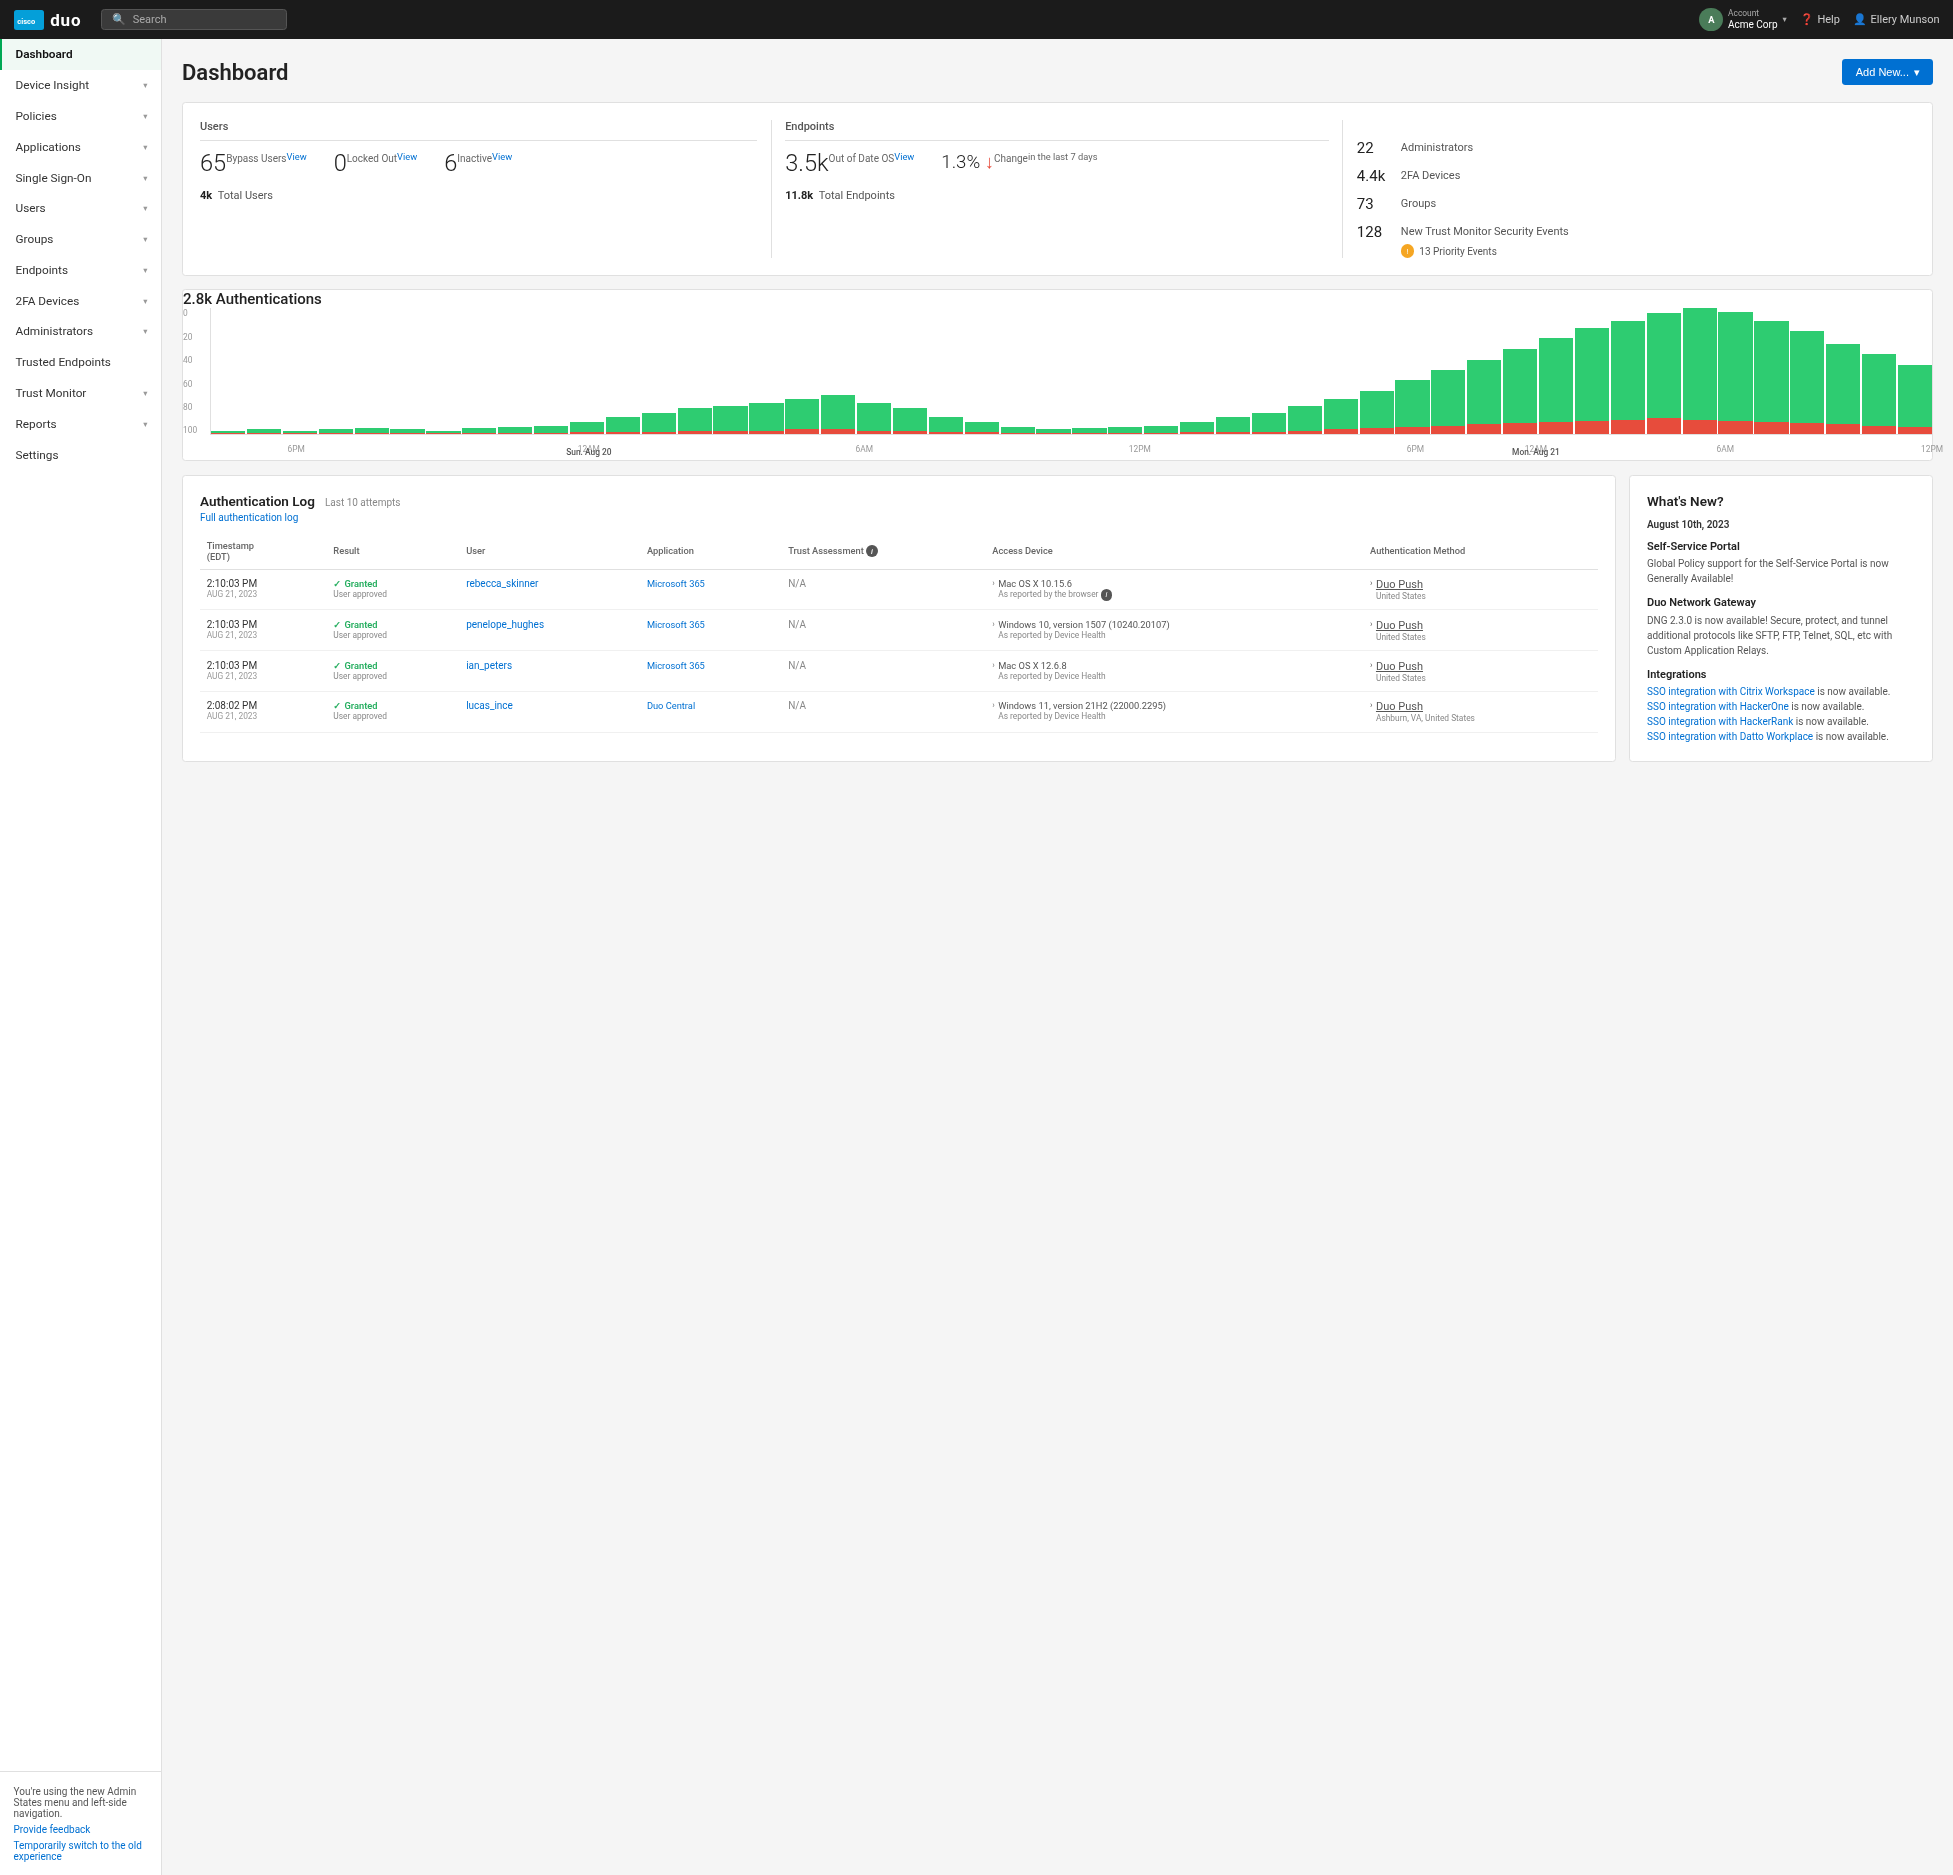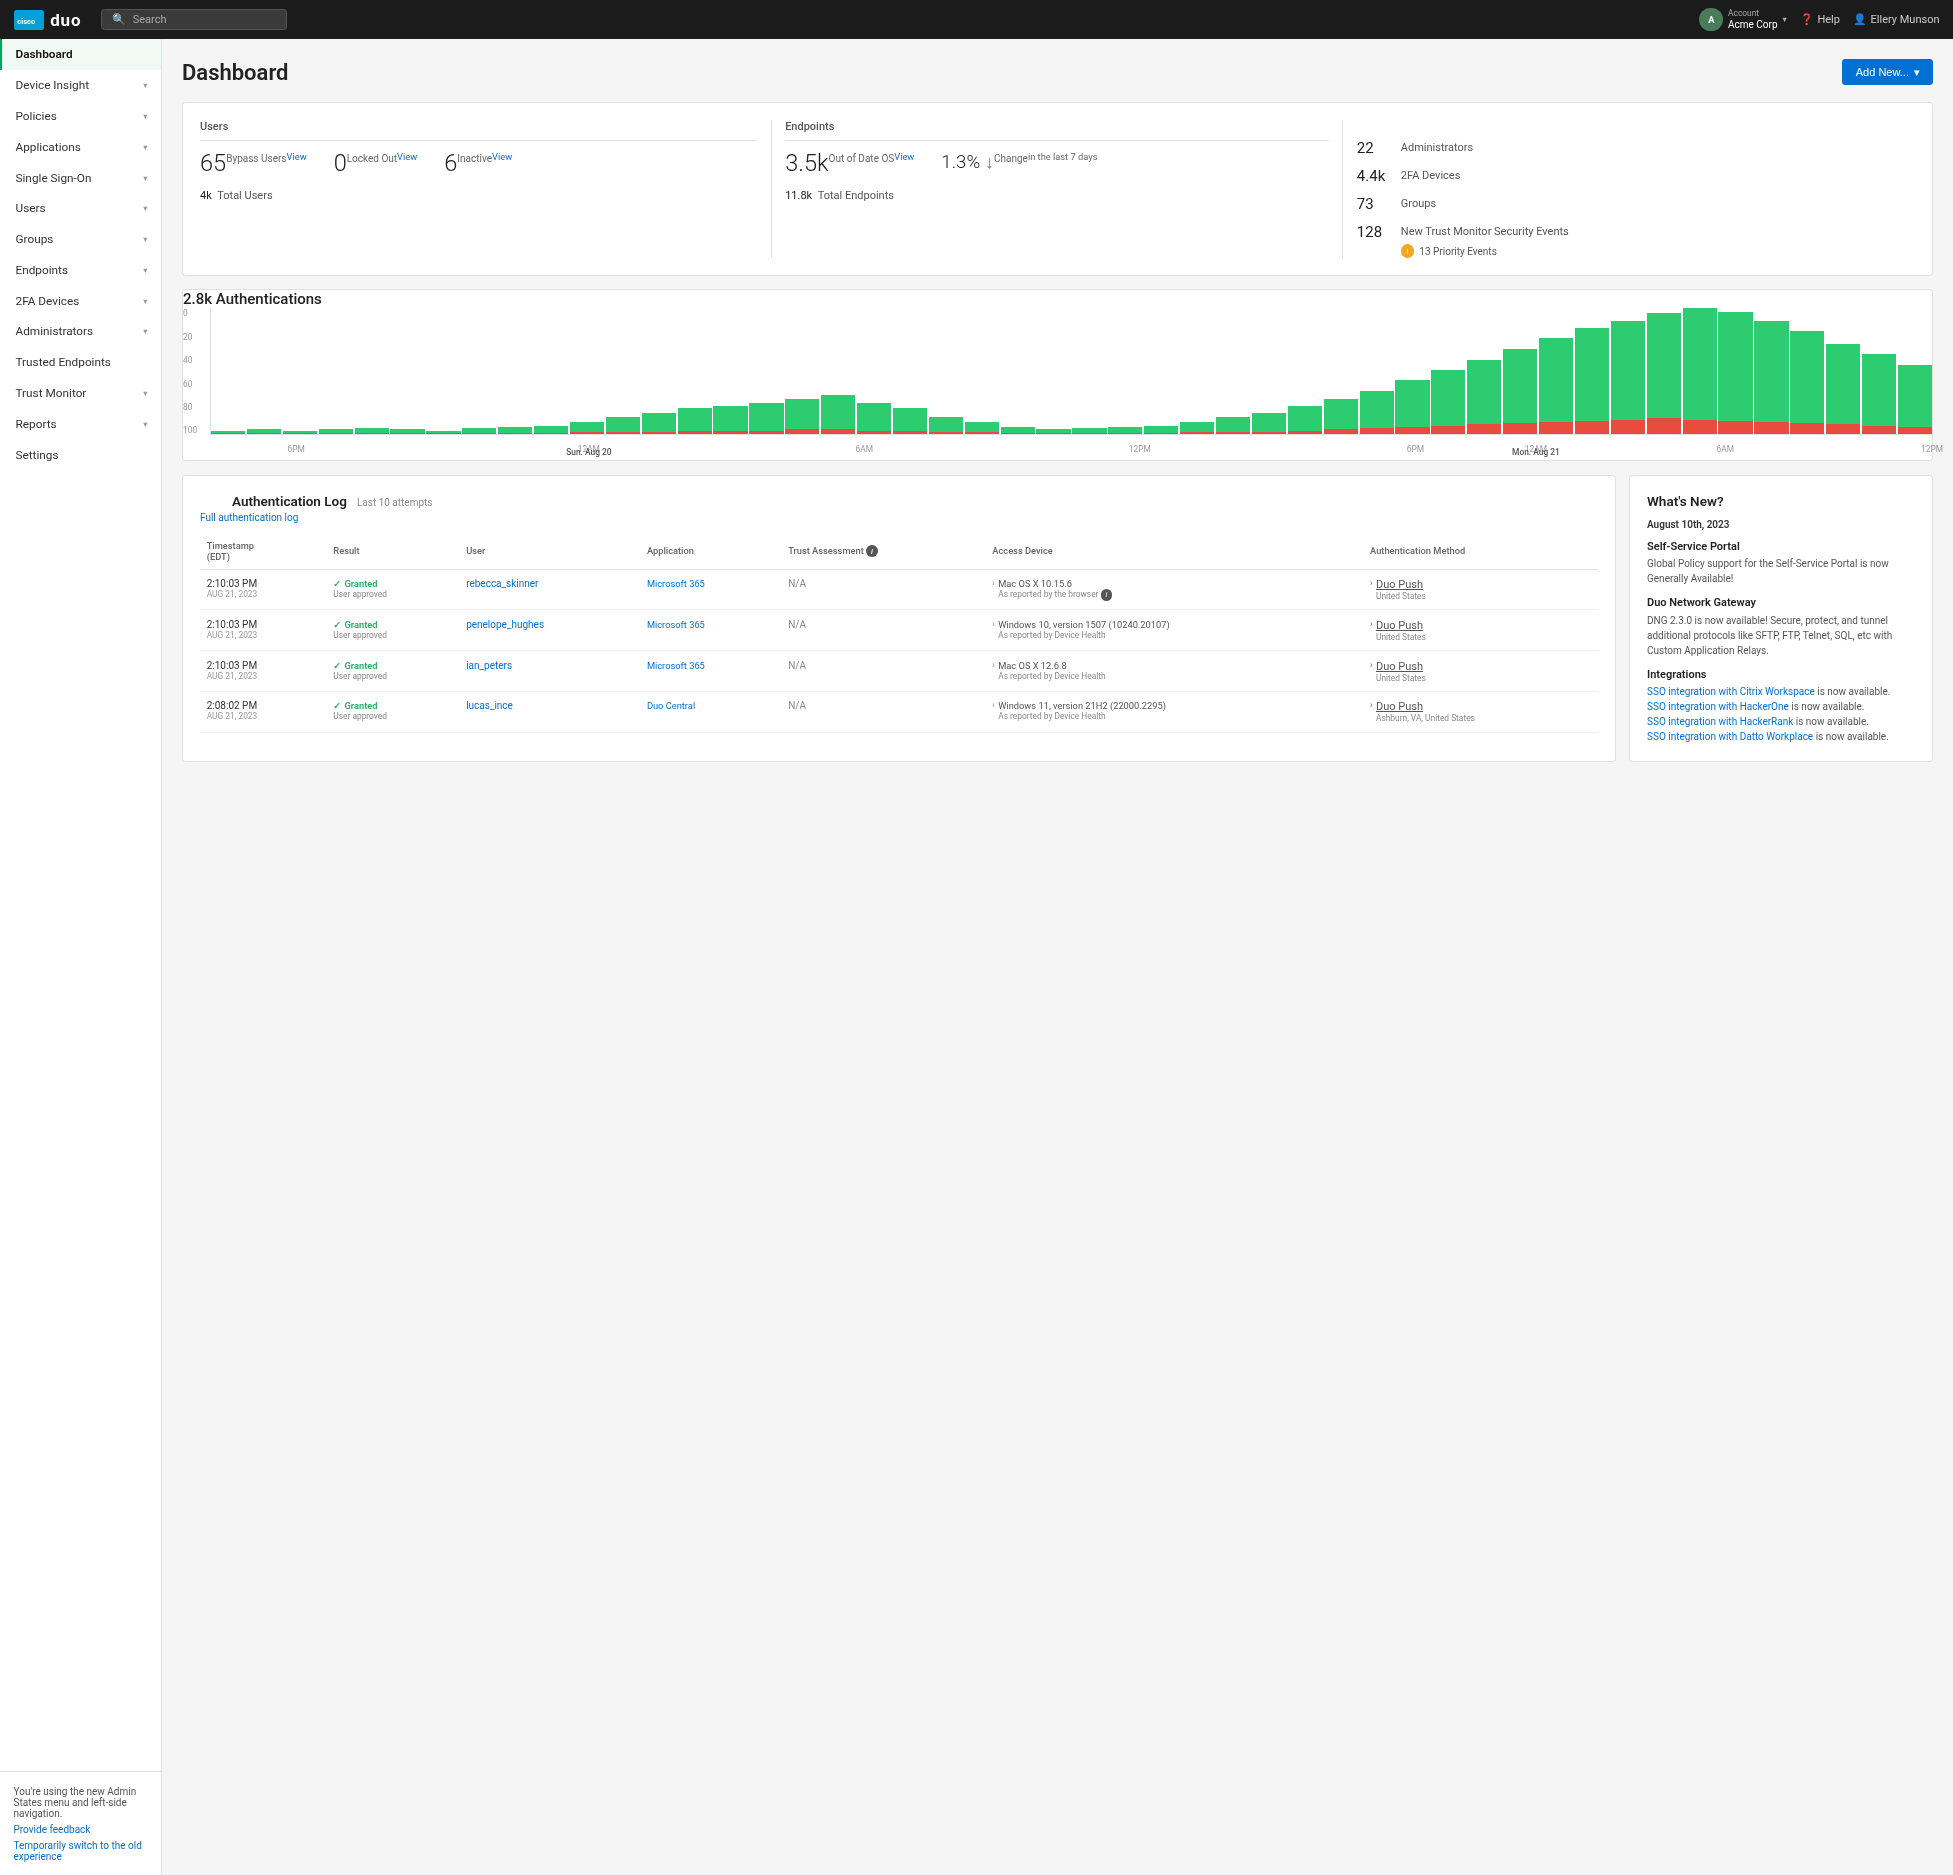--- a/index.html
+++ b/index.html
@@ -123,21 +123,21 @@
     .stats-section { padding: 0 13.5px; border-right: 0.8px solid #e0e0e0; }
     .stats-section:first-child { padding-left: 0; }
     .stats-section:last-child { border-right: none; }
     .stats-section-title { font-size: 11px; font-weight: 500; color: #555; margin-bottom: 10px; border-bottom: 0.8px solid #e0e0e0; padding-bottom: 6.7px; }
     .stats-row { display: flex; gap: 27px; align-items: flex-start; flex-wrap: wrap; }
     .stat-item { display: flex; flex-direction: row; }
     .stat-value { font-size: 23.6px; font-weight: 300; color: #222; line-height: 1.1; }
     .stat-label { font-size: 10px; color: #666; margin-top: 1.7px; }
     .stat-link { font-size: 9.3px; color: #0070d2; text-decoration: none; cursor: pointer; }
     .stats-total { font-size: 11px; color: #555; margin-top: 11.8px; }
-    .stats-total strong { color: #222; font-weight: 400; text-align: center; }
+    .stats-total strong { color: #222; font-weight: 700; text-align: center; }
 
     .right-stats { display: flex; flex-direction: column; gap: 10px; }
     .right-stat-row { display: flex; gap: 10px; align-items: center; }
     .right-stat-value { font-size: 15px; font-weight: 400; color: #222; min-width: 34px; }
     .right-stat-label { font-size: 11px; color: #555; }
     .priority-row { display: flex; align-items: center; gap: 5px; margin-top: 3.4px; padding-left: 44px; }
     .priority-badge { background: #f5a623; border-radius: 50%; width: 13.5px; height: 13.5px; display: inline-flex; align-items: center; justify-content: center; font-size: 7.6px; color: white; }
     .priority-text { font-size: 10px; color: #555; }
 
     .endpoint-change { font-size: 18.6px; font-weight: 300; color: #222; }
@@ -195,21 +195,21 @@
     .x-date-label { font-size: 8.4px; color: #999; position: absolute; transform: translateX(-50%); top: 10px; font-weight: 500; color: #555; }
 
     
     .bottom-grid { display: grid; grid-template-columns: 1fr 304px; gap: 13.5px; }
     .auth-log-card {
       background: white;
       border: 0.8px solid #e0e0e0;
       border-radius: 3.4px;
       padding: 17px;
     }
-    .auth-log-header { display: flex; align-items: baseline; gap: 10px; margin-bottom: 3.4px; margin-left: 32px; }
+    .auth-log-header { display: flex; align-items: baseline; gap: 10px; margin-bottom: 3.4px; }
     .auth-log-title { font-size: 13.5px; font-weight: 600; color: #222; }
     .auth-log-subtitle { font-size: 10px; color: #888; }
     .auth-log-link { font-size: 10px; color: #0070d2; text-decoration: none; cursor: pointer; display: block; margin-bottom: 10px; }
 
     table { width: 100%; border-collapse: collapse; font-size: 10px; }
     th { text-align: left; padding: 6.7px 6.7px; color: #666; font-weight: 500; border-bottom: 0.8px solid #e0e0e0; font-size: 9.3px; }
     td { padding: 8.4px 6.7px; border-bottom: 0.8px solid #f0f0f0; vertical-align: top; }
     .result-granted { color: #27ae60; font-weight: 600; font-size: 9.3px; display: flex; align-items: center; gap: 3.4px; }
     .result-sub { font-size: 8.4px; color: #888; }
     .timestamp-main { font-size: 10px; color: #333; }

